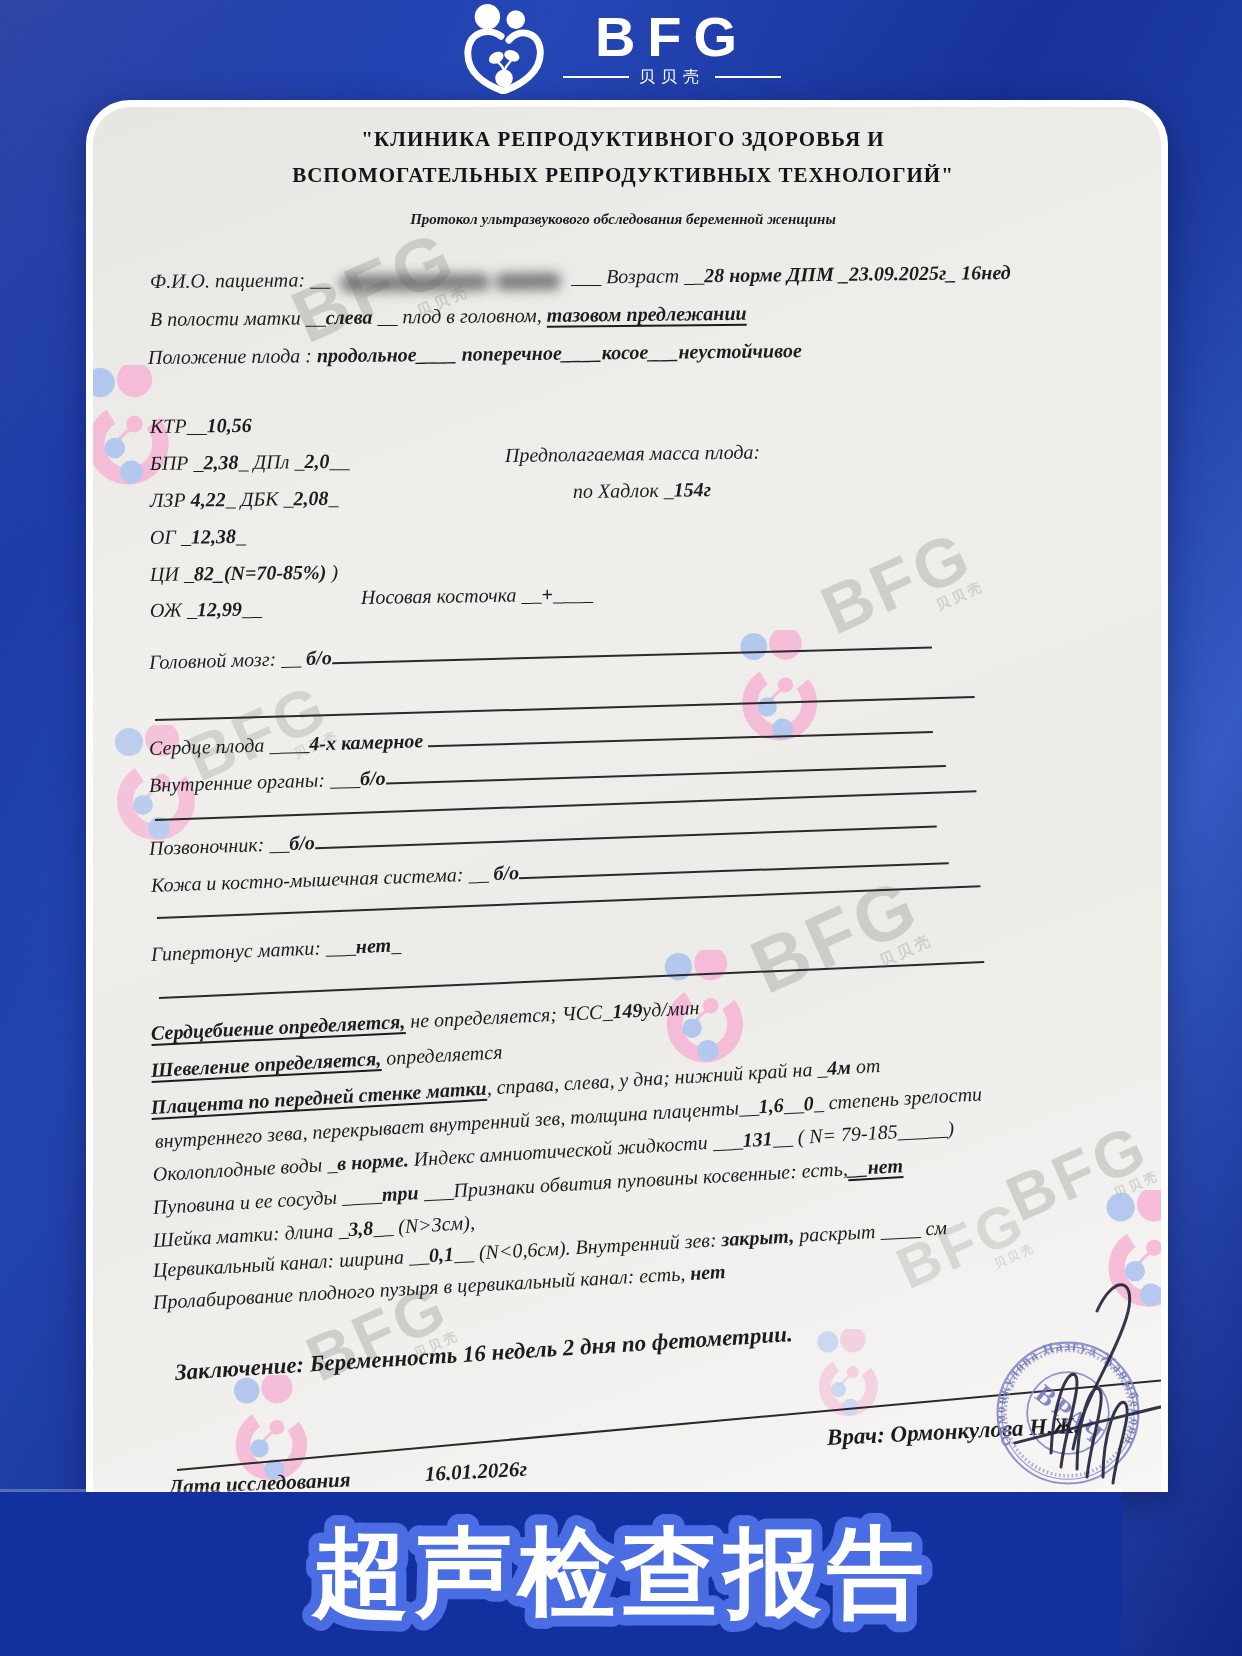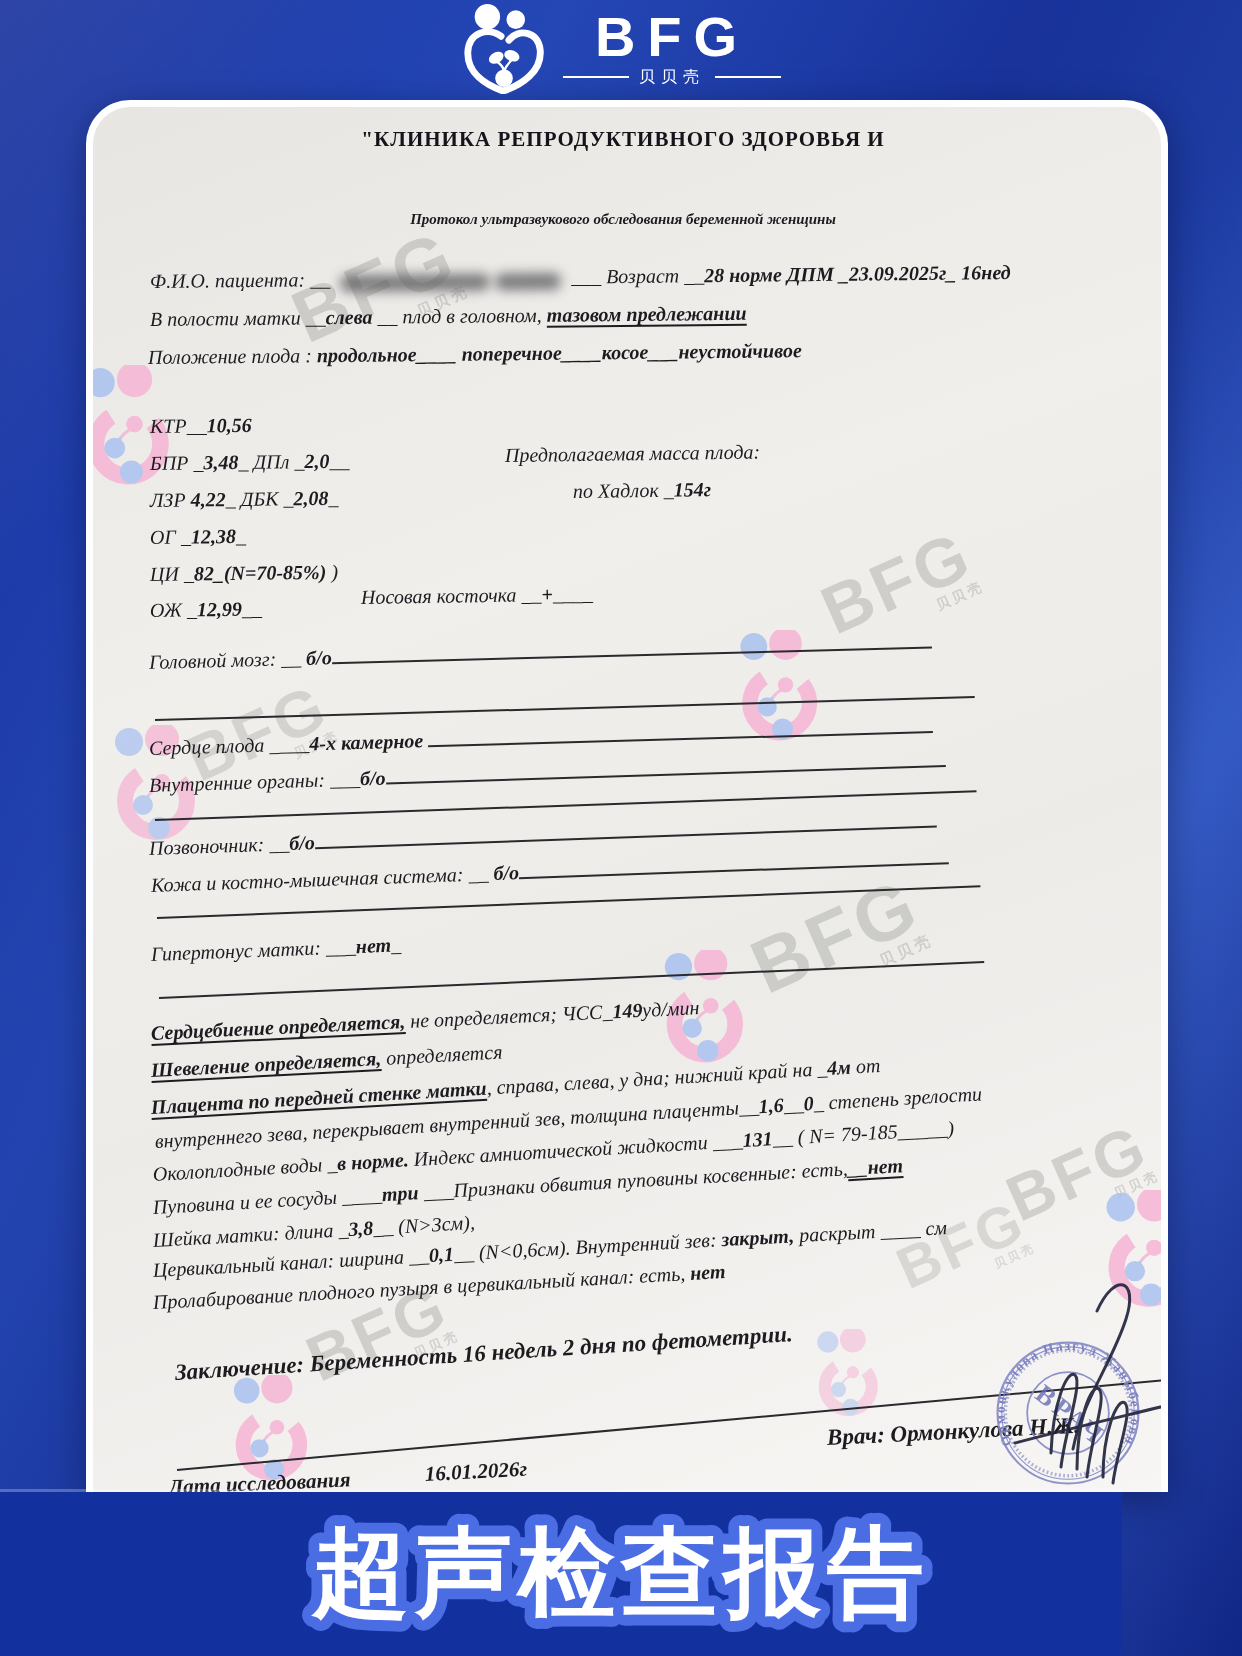--- a/index.html
+++ b/index.html
@@ -120,39 +120,40 @@
       <use href="#bfg-mark"></use>
     </svg>
   <div class="wm-g" style="left:804px;top:1112px;font-size:58px;opacity:.8">
     <span>BFG</span><span class="wm-sub"><span>贝贝壳</span></span>
   </div>
   <svg class="wm-logo" style="left:712px;top:1222px;opacity:.5" width="76" height="100" viewBox="0 0 100 132">
       <use href="#bfg-mark"></use>
     </svg>
 
   <div class="ln hdr ctr" style="top:20px">"КЛИНИКА  РЕПРОДУКТИВНОГО  ЗДОРОВЬЯ  И</div>
+  <div class="ln hdr ctr" style="top:56px">ВСПОМОГАТЕЛЬНЫХ  РЕПРОДУКТИВНЫХ  ТЕХНОЛОГИЙ"</div>
   <div class="ln ctr b" style="top:104px;font-size:15px">Протокол ультразвукового обследования беременной женщины</div>
 
   <div class="ln" style="left:57px;top:163px;transform:rotate(-.6deg)">
     <span>Ф.И.О. пациента: __</span><span class="blur-name"><i style="width:150px"></i>&nbsp;<i style="width:66px"></i></span><span>___ </span><span>Возраст __</span><span class="b">28</span><span class="b">  норме  </span><span class="b">ДПМ _</span><span class="b">23.09.2025г</span><span class="b">_ 16нед</span>
   </div>
 
   <div class="ln" style="left:57px;top:201px;transform:rotate(-.6deg)">
     <span>В  полости матки __</span><span class="b">слева</span><span> __ плод   в головном, </span><span class="b ub">тазовом  предлежании</span>
   </div>
 
   <div class="ln" style="left:55px;top:239px;transform:rotate(-.6deg)">
     <span>Положение плода :  </span><span class="b">продольное____  поперечное____косое___неустойчивое</span>
   </div>
 
   <div class="ln" style="left:57px;top:308px;transform:rotate(-.7deg)">
     <span>КТР__</span><span class="b">10,56</span>
   </div>
   <div class="ln" style="left:57px;top:345px;transform:rotate(-.7deg)">
-    <span>БПР _</span><span class="b">3,48</span><span>_    ДПл _</span><span class="b">2,0</span><span>__</span>
+    <span>БПР _</span><span class="b">2,38</span><span>_    ДПл _</span><span class="b">2,0</span><span>__</span>
   </div>
   <div class="ln" style="left:412px;top:337px;transform:rotate(-.8deg)">Предполагаемая масса плода:</div>
   <div class="ln" style="left:57px;top:382px;transform:rotate(-.7deg)">
     <span>ЛЗР </span><span class="b">4,22</span><span>_    ДБК _</span><span class="b">2,08</span><span>_</span>
   </div>
   <div class="ln" style="left:480px;top:373px;transform:rotate(-.8deg)">
     <span>по Хадлок _</span><span class="b">154г</span>
   </div>
   <div class="ln" style="left:57px;top:419px;transform:rotate(-.7deg)">
     <span>ОГ _</span><span class="b">12,38</span><span>_</span>

